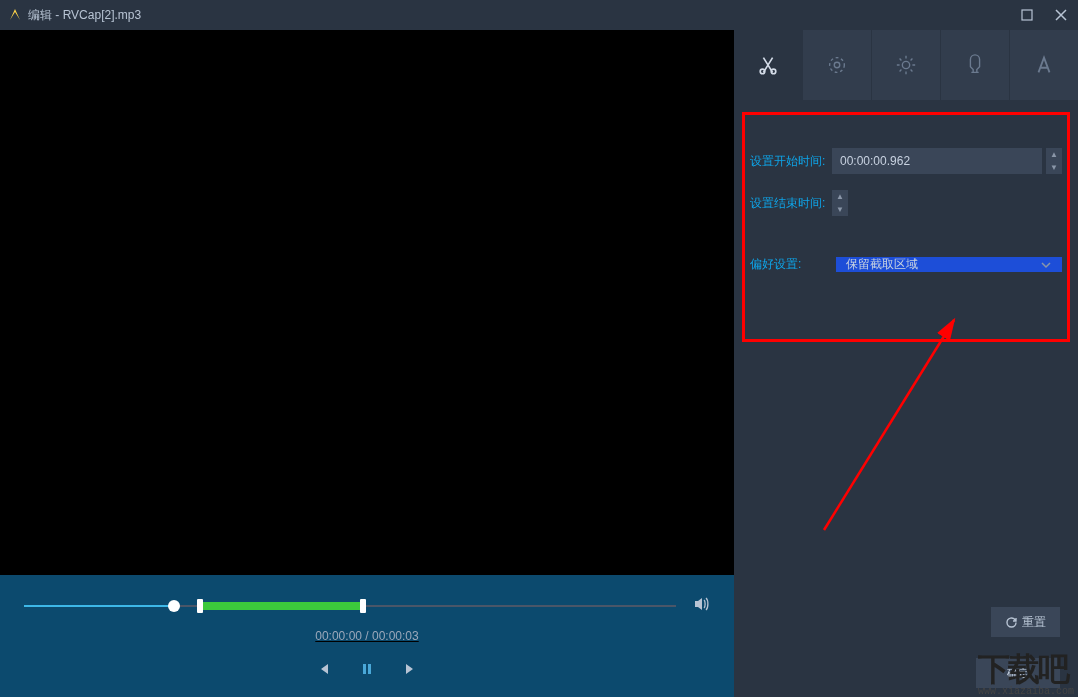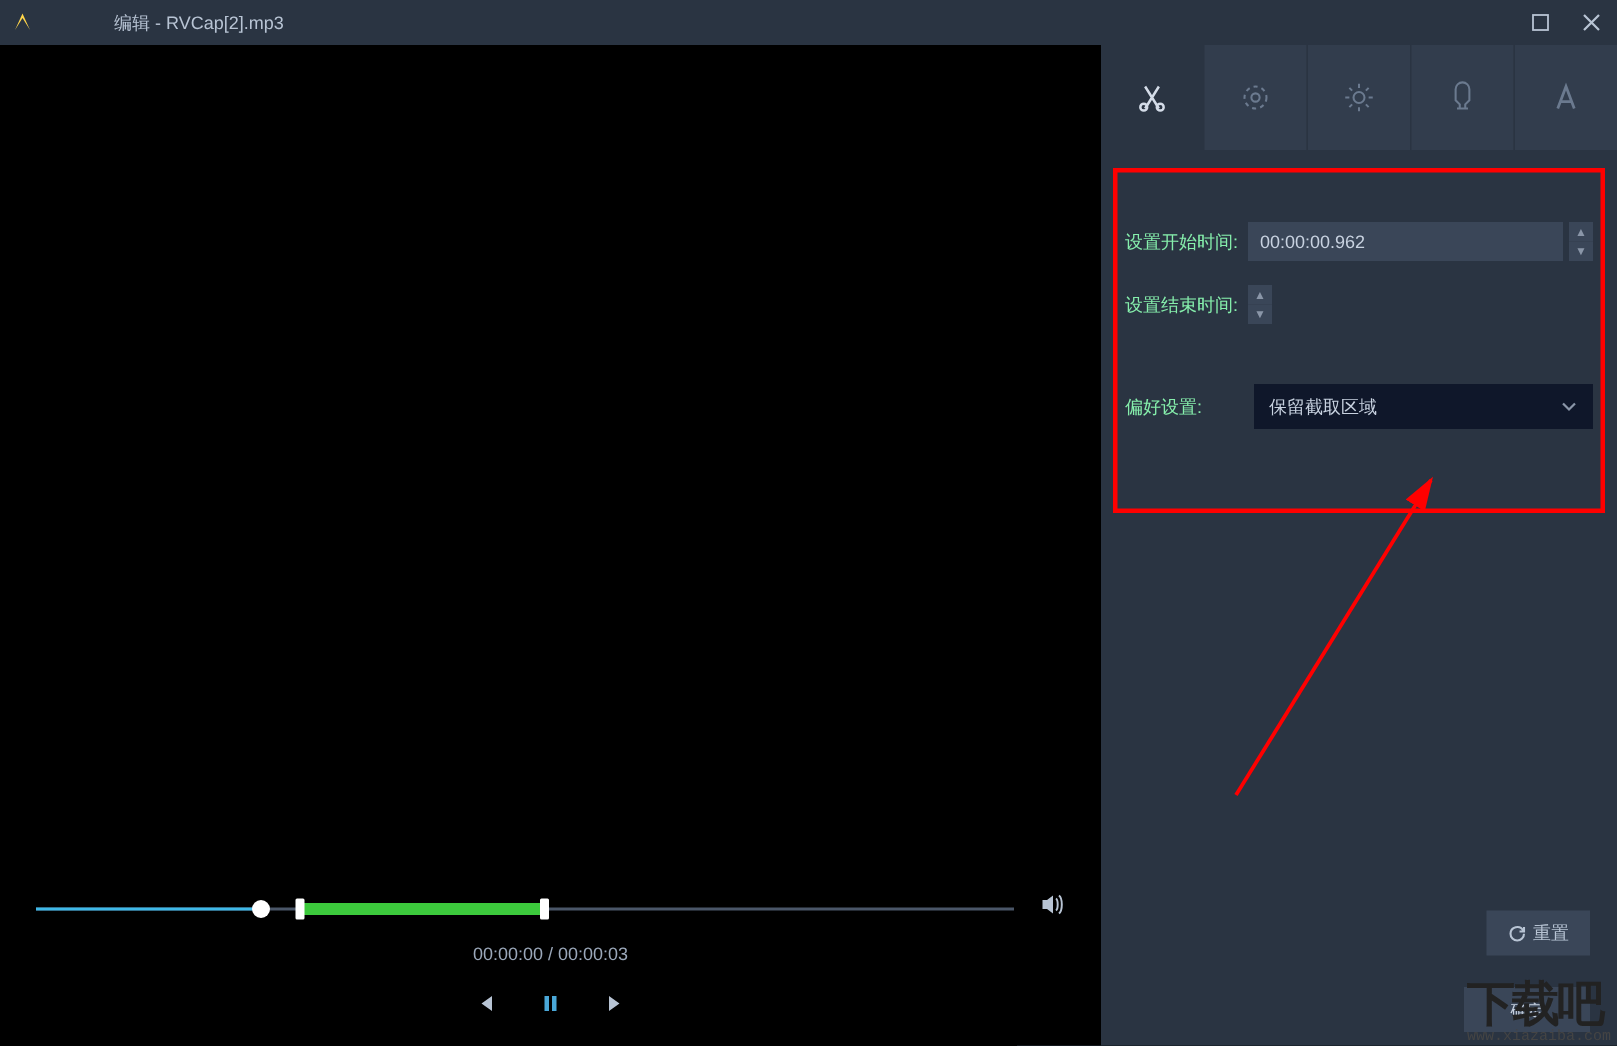--- a/index.html
+++ b/index.html
@@ -1,29 +1,29 @@
 <!DOCTYPE html>
 <html><head>
 <meta charset="utf-8">
 <style>
   * { box-sizing: border-box; margin: 0; padding: 0; font-family: "Microsoft YaHei", sans-serif; }
   body { width: 1078px; height: 697px; background: #2a3442; overflow: hidden; position: relative; }
   
-  .titlebar { height: 30px; background: #2a3442; display: flex; align-items: center; padding: 0 8px; color: #b8c4d4; font-size: 12px; gap: 48px; }
+  .titlebar { height: 30px; background: #2a3442; display: flex; align-items: center; padding: 0 8px; color: #b8c4d4; font-size: 12px; }
   .titlebar-icon { width: 14px; height: 14px; margin-right: 6px; display: flex; align-items: center; justify-content: center; }
   .titlebar-title { flex: 1; }
   .titlebar-controls { display: flex; gap: 16px; }
   .titlebar-btn { width: 18px; height: 18px; display: flex; align-items: center; justify-content: center; cursor: pointer; color: #b8c4d4; }
   
   .main { display: flex; height: calc(100% - 30px); }
   
   .left-panel { width: 734px; display: flex; flex-direction: column; background: #2d3845; }
   .video-area { flex: 1; background: #000; }
   
-  .controls-area { background: #000000; padding: 20px 24px 10px; text-decoration: underline; }
+  .controls-area { background: #0c4a6e; padding: 20px 24px 10px; text-decoration: underline; }
   .seek-row { display: flex; align-items: center; gap: 16px; }
   .seek-track { flex: 1; height: 20px; position: relative; }
   .seek-line { position: absolute; top: 9px; left: 0; right: 0; height: 2px; background: #4a5668; }
   .seek-fill { position: absolute; top: 9px; left: 0; width: 23%; height: 2px; background: #3eb8e8; }
   .seek-thumb { position: absolute; top: 4px; left: 23%; width: 12px; height: 12px; border-radius: 50%; background: #fff; transform: translateX(-50%); }
   .trim-bar { position: absolute; top: 6px; left: 27%; width: 25%; height: 8px; background: #3cc93c; }
   .trim-handle-l { position: absolute; top: 3px; left: 27%; width: 6px; height: 14px; background: #fff; transform: translateX(-50%); border-radius: 1px; }
   .trim-handle-r { position: absolute; top: 3px; left: 52%; width: 6px; height: 14px; background: #fff; transform: translateX(-50%); border-radius: 1px; }
   .volume-icon { color: #b8c4d4; }
   
@@ -38,28 +38,28 @@
   .tool-tab { flex: 1; display: flex; align-items: center; justify-content: center; color: #6b7a8f; cursor: pointer; background: #323d4d; border-left: 1px solid #2a3442; }
   .tool-tab.active { background: #2a3442; color: #d4dce8; }
   .tool-tab:first-child { border-left: none; }
   
   .tool-content { flex: 1; padding: 20px 16px; position: relative; }
   .highlight-box { position: absolute; top: 12px; left: 8px; right: 8px; height: 230px; border: 3px solid #f00; pointer-events: none; }
   
   .add-btn { width: 100%; height: 40px; background: #3a4658; color: #c8d2e0; font-size: 13px; border: none; cursor: pointer; display: flex; align-items: center; justify-content: center; gap: 4px; }
   
   .field-row { display: flex; align-items: center; margin-top: 28px; gap: 4px; }
-  .field-label { color: #86efac; font-size: 12px; width: 78px; flex-shrink: 0; }
+  .field-label { color: #0ea5e9; font-size: 12px; width: 78px; flex-shrink: 0; }
   .field-input { flex: 1; height: 26px; background: #3a4658; color: #c8d2e0; border: none; padding: 0 8px; font-size: 12px; }
   .spinner { width: 16px; display: flex; flex-direction: column; }
   .spin-btn { height: 13px; background: #3a4658; color: #8a96a8; display: flex; align-items: center; justify-content: center; cursor: pointer; margin-bottom: 0px; font-size: 8px; }
   .spin-btn:first-child { margin-bottom: 0px; }
   
   .select-row { display: flex; align-items: center; margin-top: 40px; gap: 8px; }
-  .select-box { flex: 1; height: 30px; background: #0f172a; color: #c8d2e0; display: flex; align-items: center; justify-content: space-between; padding: 0 10px; font-size: 12px; cursor: pointer; }
+  .select-box { flex: 1; height: 15px; background: #1d4ed8; color: #c8d2e0; display: flex; align-items: center; justify-content: space-between; padding: 0 10px; font-size: 12px; cursor: pointer; }
   
   .reset-btn { position: absolute; right: 18px; bottom: 60px; height: 30px; padding: 0 14px; background: #3a4658; color: #b8c4d4; border: none; cursor: pointer; font-size: 12px; display: flex; align-items: center; gap: 4px; }
   
   .footer { position: absolute; bottom: 0; right: 0; width: 344px; height: 48px; display: flex; align-items: center; justify-content: flex-end; padding-right: 18px; background: #2a3442; }
   .ok-btn { width: 84px; height: 30px; background: #3a4658; color: #c8d2e0; border: none; cursor: pointer; font-size: 11px; }
   
   .arrow-annotation { position: absolute; pointer-events: none; }
   
   .watermark { position: absolute; right: 0; bottom: 0; color: #222; }
   .watermark .wm1 { font-size: 32px; font-weight: bold; letter-spacing: -2px; }

